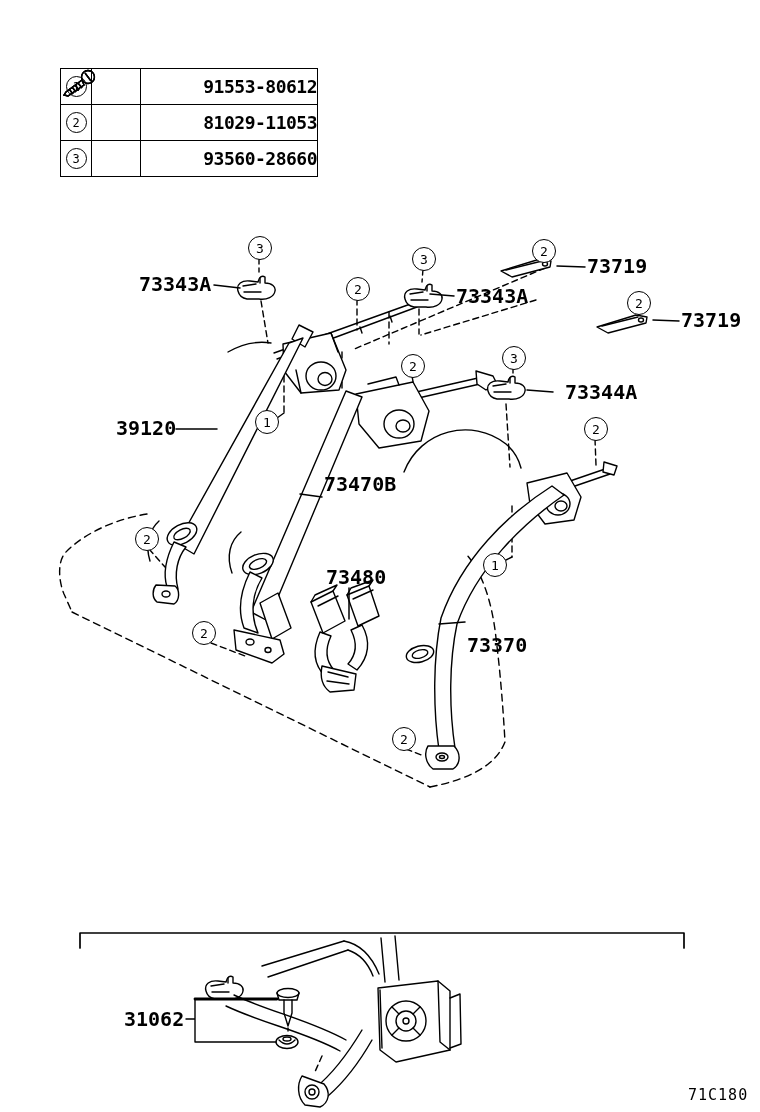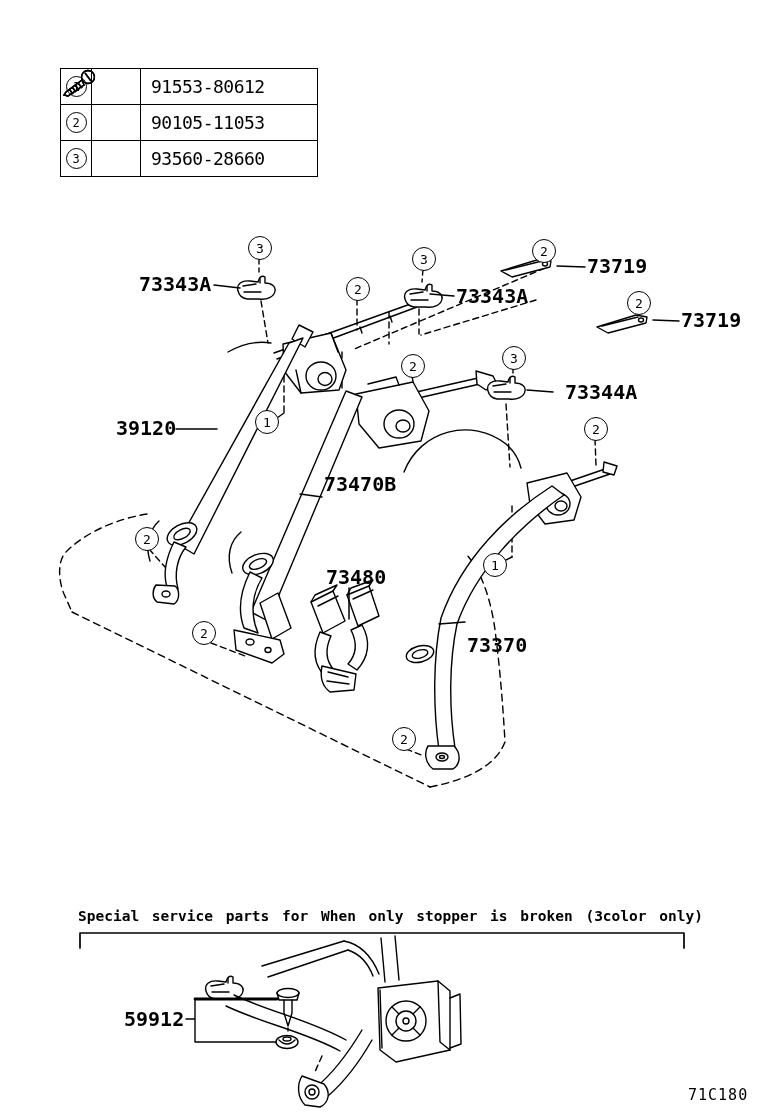--- a/index.html
+++ b/index.html
@@ -4,22 +4,22 @@
 <style>
   html,body{margin:0;padding:0;background:#fff;}
   #page{position:relative;width:760px;height:1112px;background:#ffffff;overflow:hidden;
         font-family:"DejaVu Sans Mono","Liberation Mono",monospace;color:#000;}
   svg{position:absolute;left:0;top:0;}
   
   #legend{position:absolute;left:60px;top:68px;border-collapse:collapse;}
   #legend td{border:1.7px solid #000;height:35px;padding:0;vertical-align:middle;text-align:center;}
   #legend td.c1{width:30px;}
   #legend td.c2{width:48px;}
-  #legend td.c3{width:166px;text-align:left;padding-left:10px;
-      font-size:18px;font-weight:normal;letter-spacing:-0.5px;}
+  #legend td.c3{width:166px;text-align:right;padding-left:10px;
+      font-size:18px;font-weight:bold;letter-spacing:-0.5px;}
   .circnum{display:inline-flex;width:19px;height:19px;border:1.4px solid #000;border-radius:50%;
       align-items:center;justify-content:center;font-size:12px;line-height:1;}
   
   .plabel{position:absolute;font-size:20px;font-weight:bold;line-height:1;letter-spacing:0px;white-space:nowrap;}
   
   .callout{position:absolute;width:22px;height:22px;border:1.5px solid #000;border-radius:50%;
       display:flex;align-items:center;justify-content:center;font-size:13px;line-height:1;background:#fff;}
   
   #note-jp{position:absolute;left:78px;top:884px;font-size:16px;font-weight:bold;
       font-family:"DejaVu Sans","Liberation Sans",sans-serif;letter-spacing:1px;white-space:nowrap;}
@@ -225,21 +225,21 @@
           </td>
       <td class="c3">91553-80612</td>
     </tr>
     <tr>
       <td class="c1"><span class="circnum">2</span></td>
       <td class="c2">
             <svg width="36" height="28" viewBox="0 0 36 28" fill="none" stroke="#000" stroke-width="1.3">
               <use href="#screwShape"></use>
             </svg>
           </td>
-      <td class="c3">90105-11053</td>
+      <td class="c3">81029-11053</td>
     </tr>
     <tr>
       <td class="c1"><span class="circnum">3</span></td>
       <td class="c2">
             <svg width="36" height="28" viewBox="0 0 36 28" fill="none" stroke="#000" stroke-width="1.3">
               <use href="#screwShape"></use>
             </svg>
           </td>
       <td class="c3">93560-28660</td>
     </tr>
@@ -248,32 +248,31 @@
 
   <div class="plabel" style="left:139px;top:274px;">73343A</div>
   <div class="plabel" style="left:456px;top:286px;">73343A</div>
   <div class="plabel" style="left:587px;top:256px;">73719</div>
   <div class="plabel" style="left:681px;top:310px;">73719</div>
   <div class="plabel" style="left:565px;top:382px;">73344A</div>
   <div class="plabel" style="left:116px;top:418px;">39120</div>
   <div class="plabel" style="left:324px;top:474px;">73470B</div>
   <div class="plabel" style="left:326px;top:567px;">73480</div>
   <div class="plabel" style="left:467px;top:611px;margin-top:24px;">73370</div>
-  <div class="plabel" style="left:124px;top:1009px;">59912</div>
+  <div class="plabel" style="left:124px;top:1009px;">31062</div>
 
   <div class="callout" style="left:248px;top:236px;">3</div>
   <div class="callout" style="left:346px;top:277px;">2</div>
   <div class="callout" style="left:412px;top:247px;">3</div>
   <div class="callout" style="left:532px;top:239px;">2</div>
   <div class="callout" style="left:627px;top:291px;">2</div>
   <div class="callout" style="left:502px;top:346px;">3</div>
   <div class="callout" style="left:255px;top:410px;">1</div>
   <div class="callout" style="left:401px;top:354px;">2</div>
   <div class="callout" style="left:135px;top:527px;">2</div>
   <div class="callout" style="left:192px;top:621px;">2</div>
   <div class="callout" style="left:483px;top:553px;">1</div>
   <div class="callout" style="left:584px;top:417px;">2</div>
   <div class="callout" style="left:392px;top:727px;">2</div>
 
-  <div id="note-en">Special service parts for When only stopper is broken (3color only)</div>
 
   <div id="figcode">71C180</div>
 </div>
 
 </body></html>

